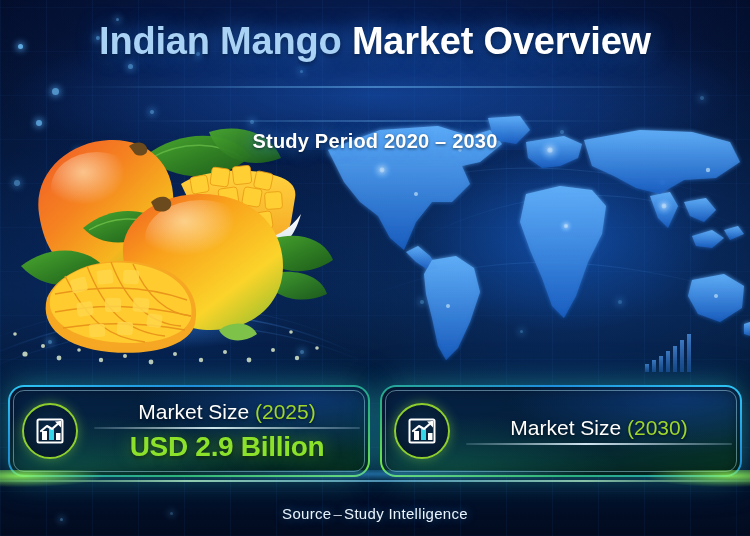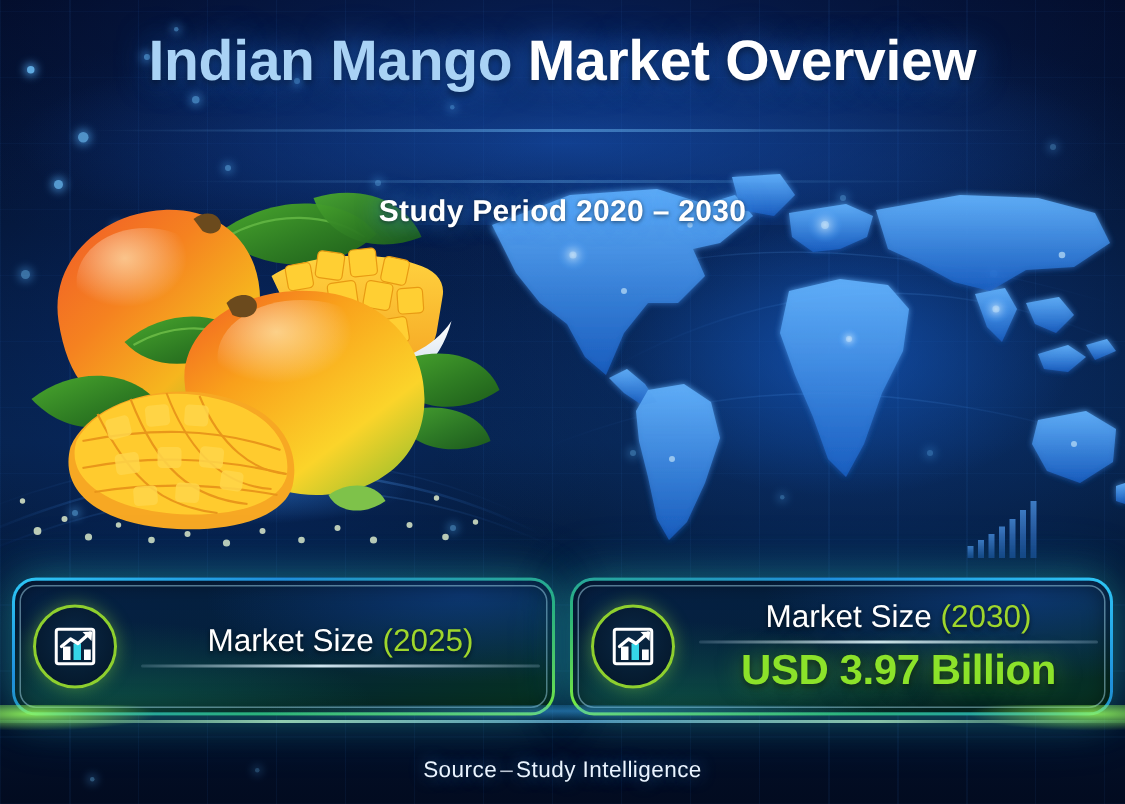--- a/index.html
+++ b/index.html
@@ -426,20 +426,21 @@
             <path d="M8,17 L14,12 L19,15 L27,8" fill="none" stroke="#ffffff" stroke-width="2.2" stroke-linecap="round" stroke-linejoin="round"></path>
             <path d="M22,7.4 L28.4,7 L28,13.4 Z" fill="#ffffff"></path>
           </svg>
         </div>
         <div class="metric-text">
           <div class="metric-label">
             <span>Market Size</span>
             <span class="yr">(2025)</span>
           </div>
           <div class="metric-rule"></div>
+          <div class="metric-value">USD 2.9 Billion</div>
         </div>
       </div>
     </div>
 
     <div class="card right">
       <div class="card-inner">
         <div class="metric-icon">
           <svg width="34" height="34" viewBox="0 0 34 34" aria-hidden="true">
             <rect x="4.5" y="5.5" width="25" height="23" rx="1.5" fill="none" stroke="#ffffff" stroke-width="2"></rect>
             <rect x="9" y="17" width="5" height="9" fill="#ffffff"></rect>
@@ -448,21 +449,20 @@
             <path d="M8,17 L14,12 L19,15 L27,8" fill="none" stroke="#ffffff" stroke-width="2.2" stroke-linecap="round" stroke-linejoin="round"></path>
             <path d="M22,7.4 L28.4,7 L28,13.4 Z" fill="#ffffff"></path>
           </svg>
         </div>
         <div class="metric-text">
           <div class="metric-label">
             <span>Market Size</span>
             <span class="yr">(2030)</span>
           </div>
           <div class="metric-rule"></div>
-          <div class="metric-value">USD 3.97 Billion</div>
         </div>
       </div>
     </div>
 
   </div>
 
   <div class="under-glow"></div>
   <div class="under-line"></div>
 
   <div class="source">

